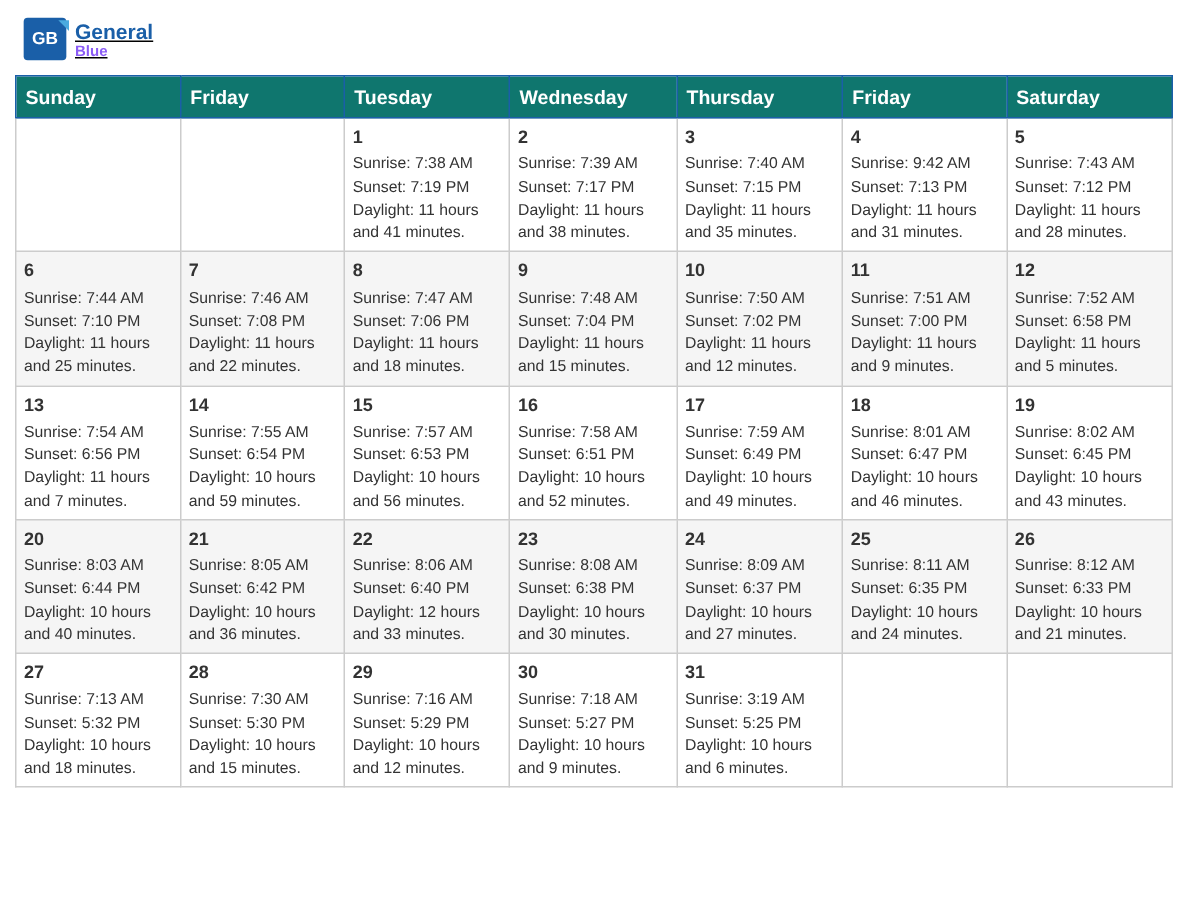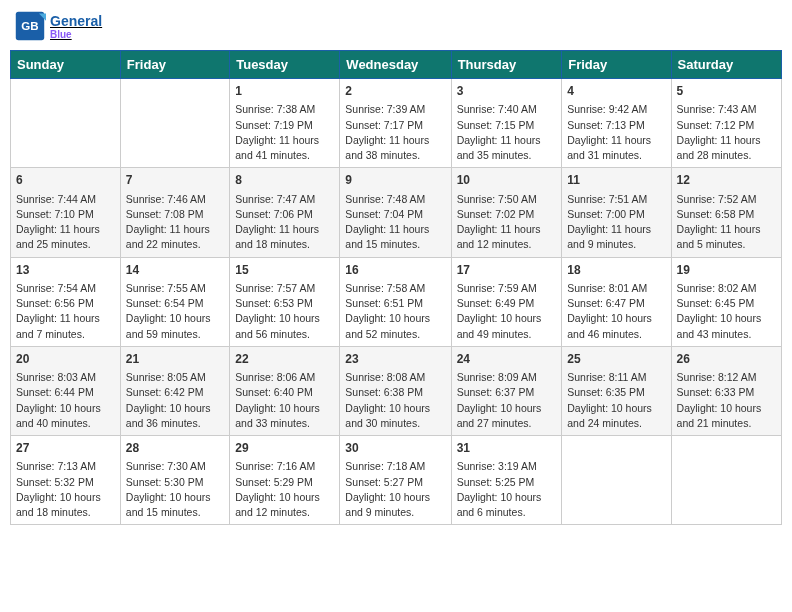--- a/index.html
+++ b/index.html
@@ -284,21 +284,21 @@
             <div>Sunrise: 8:05 AM</div>
             <div>Sunset: 6:42 PM</div>
             <div>Daylight: 10 hours and 36 minutes.</div>
           </div>
         </td>
         <td>
           <div class="cell-content">
             <span class="day-num">22</span>
             <div>Sunrise: 8:06 AM</div>
             <div>Sunset: 6:40 PM</div>
-            <div>Daylight: 10 hours and 33 minutes.</div>
+            <div>Daylight: 12 hours and 33 minutes.</div>
           </div>
         </td>
         <td>
           <div class="cell-content">
             <span class="day-num">23</span>
             <div>Sunrise: 8:08 AM</div>
             <div>Sunset: 6:38 PM</div>
             <div>Daylight: 10 hours and 30 minutes.</div>
           </div>
         </td>

